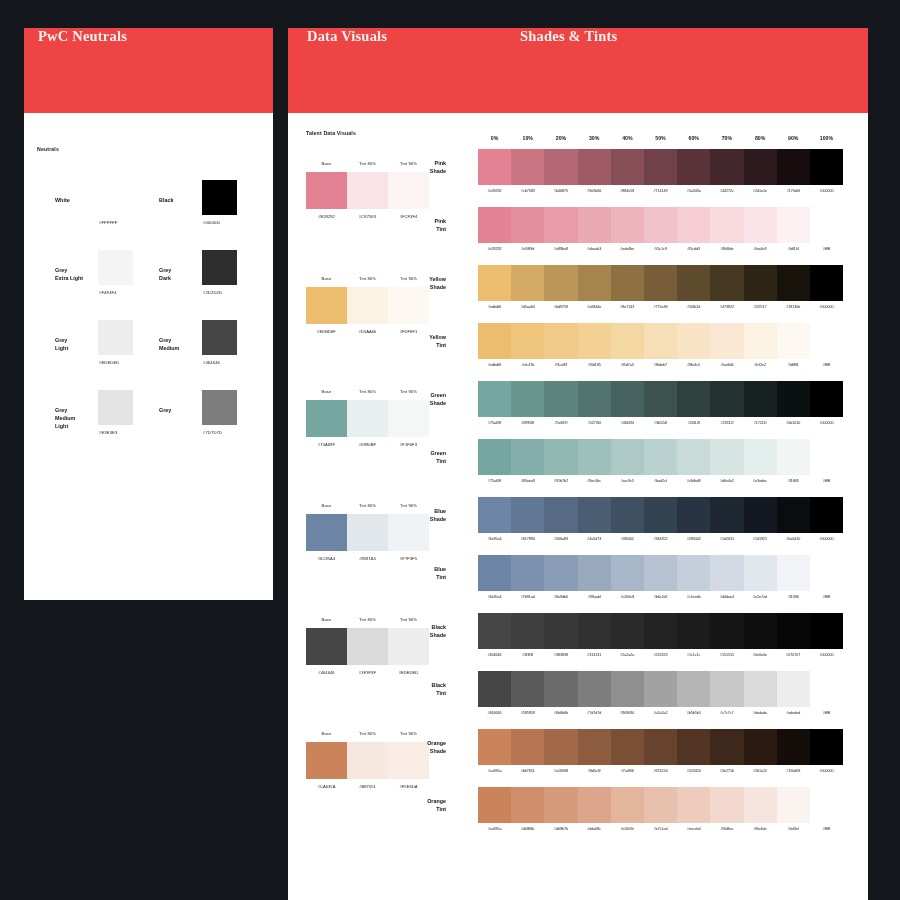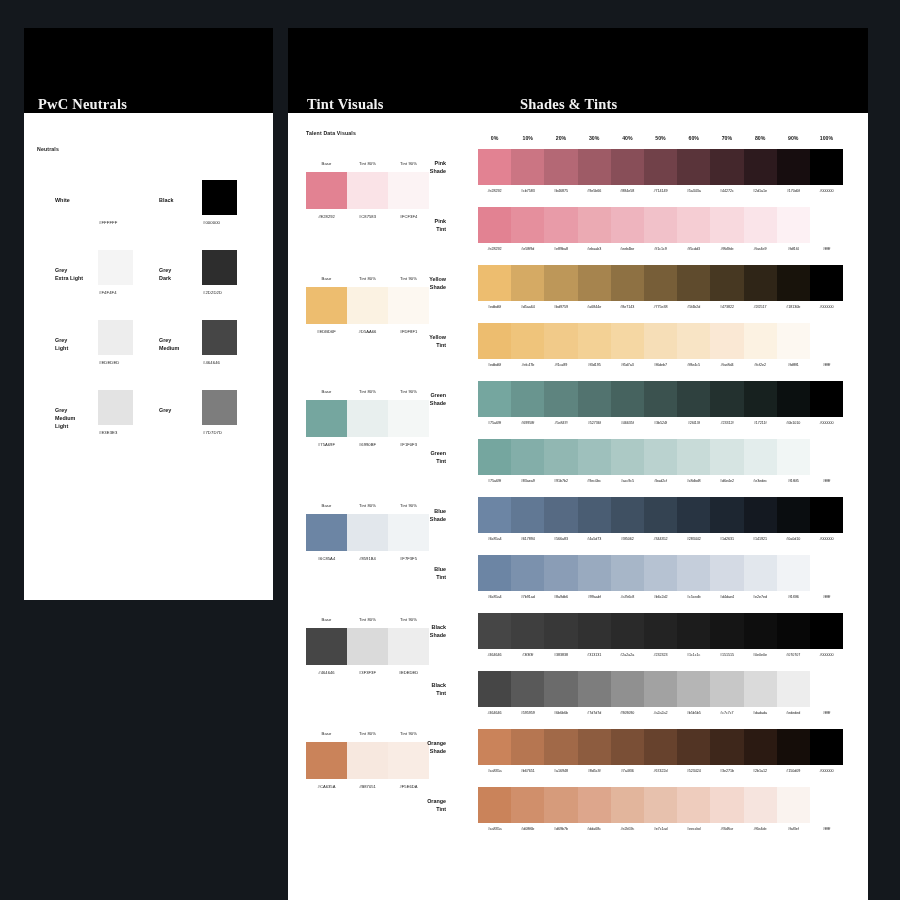--- a/index.html
+++ b/index.html
@@ -7,22 +7,22 @@
     width: 900px; height: 900px;
     background: #14181d;
     font-family: "Liberation Sans", sans-serif;
     overflow: hidden;
   }
   .stage { position: relative; width: 900px; height: 900px; }
 
   
   .card { position: absolute; background: #ffffff; }
   .card-header {
-    background: #000000;
-    display: flex; align-items: flex-end;
+    background: #ef4444;
+    display: flex; align-items: flex-start;
   }
   .card-title {
     font-family: "Liberation Serif", serif;
     font-weight: bold;
     color: #f2f2f2;
     font-size: 14.5px;
     letter-spacing: .2px;
   }
 
   
@@ -152,21 +152,21 @@
             <div class="n-name">Grey</div>
             <div class="n-chip" style="background: rgb(125, 125, 125);"></div>
             <div class="n-hex">#7D7D7D</div>
           </div>
         </div>
     </div>
   </section>
 
   <section class="card" id="panel-visuals">
     <header class="card-header">
-      <h1 class="card-title t1">Tint Visuals</h1>
+      <h1 class="card-title t1">Data Visuals</h1>
       <h1 class="card-title t2">Shades &amp; Tints</h1>
     </header>
     <div class="body">
       <div class="section-label" id="tdv-label">Talent Data Visuals</div>
       <div id="dv-column">
           <div class="dv-group" style="top: 48px;">
             <div class="dv-head">
               <span>Base</span>
               <span>Tint 80%</span>
               <span>Tint 90%</span>

